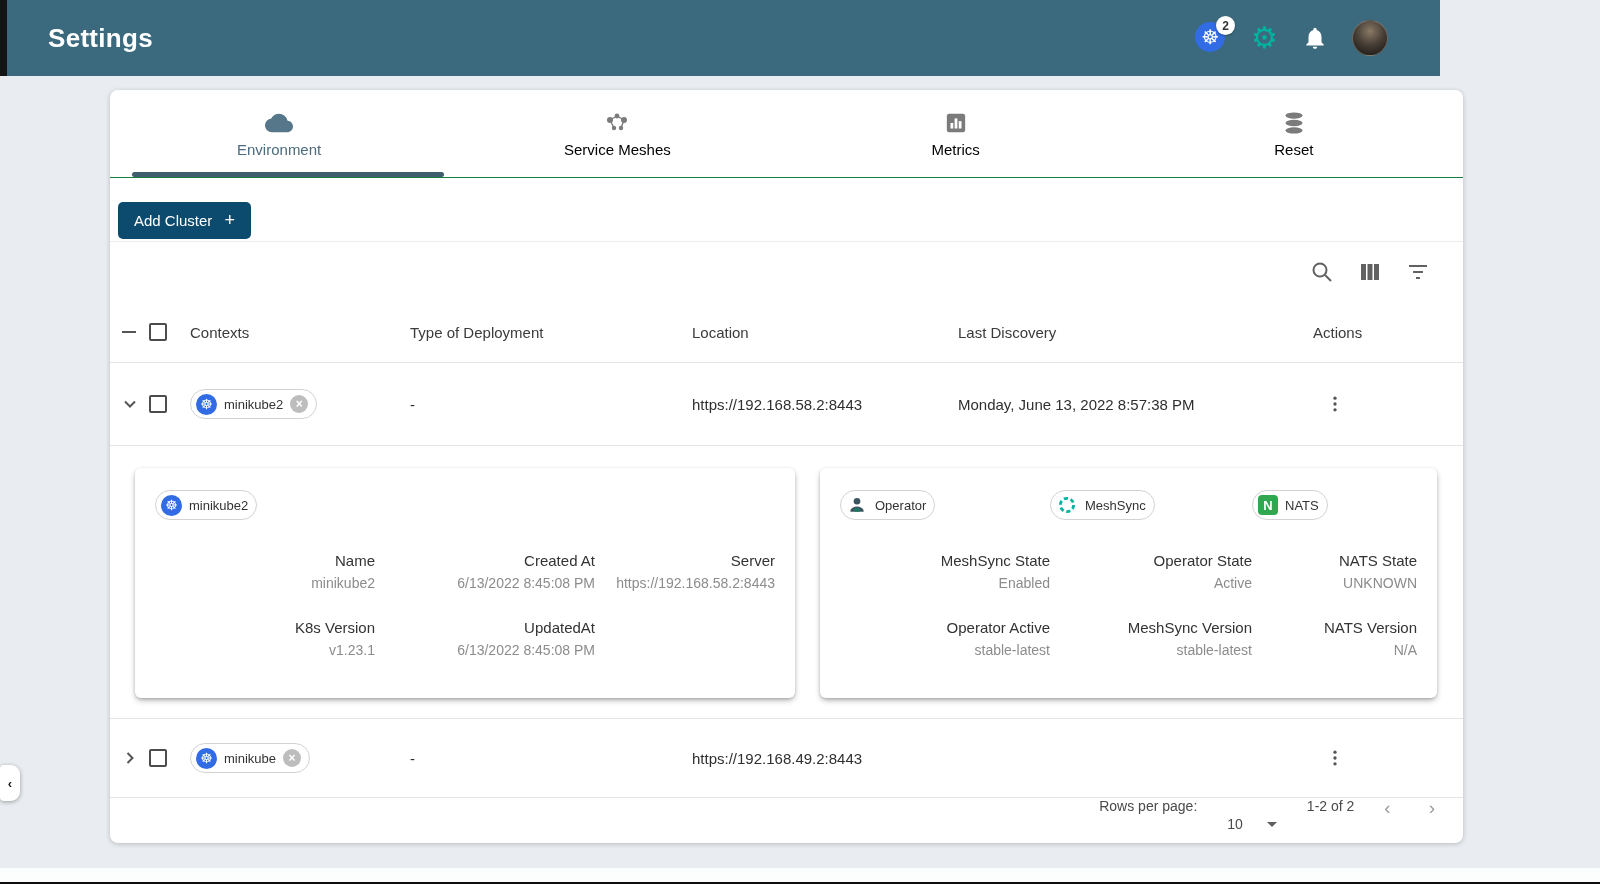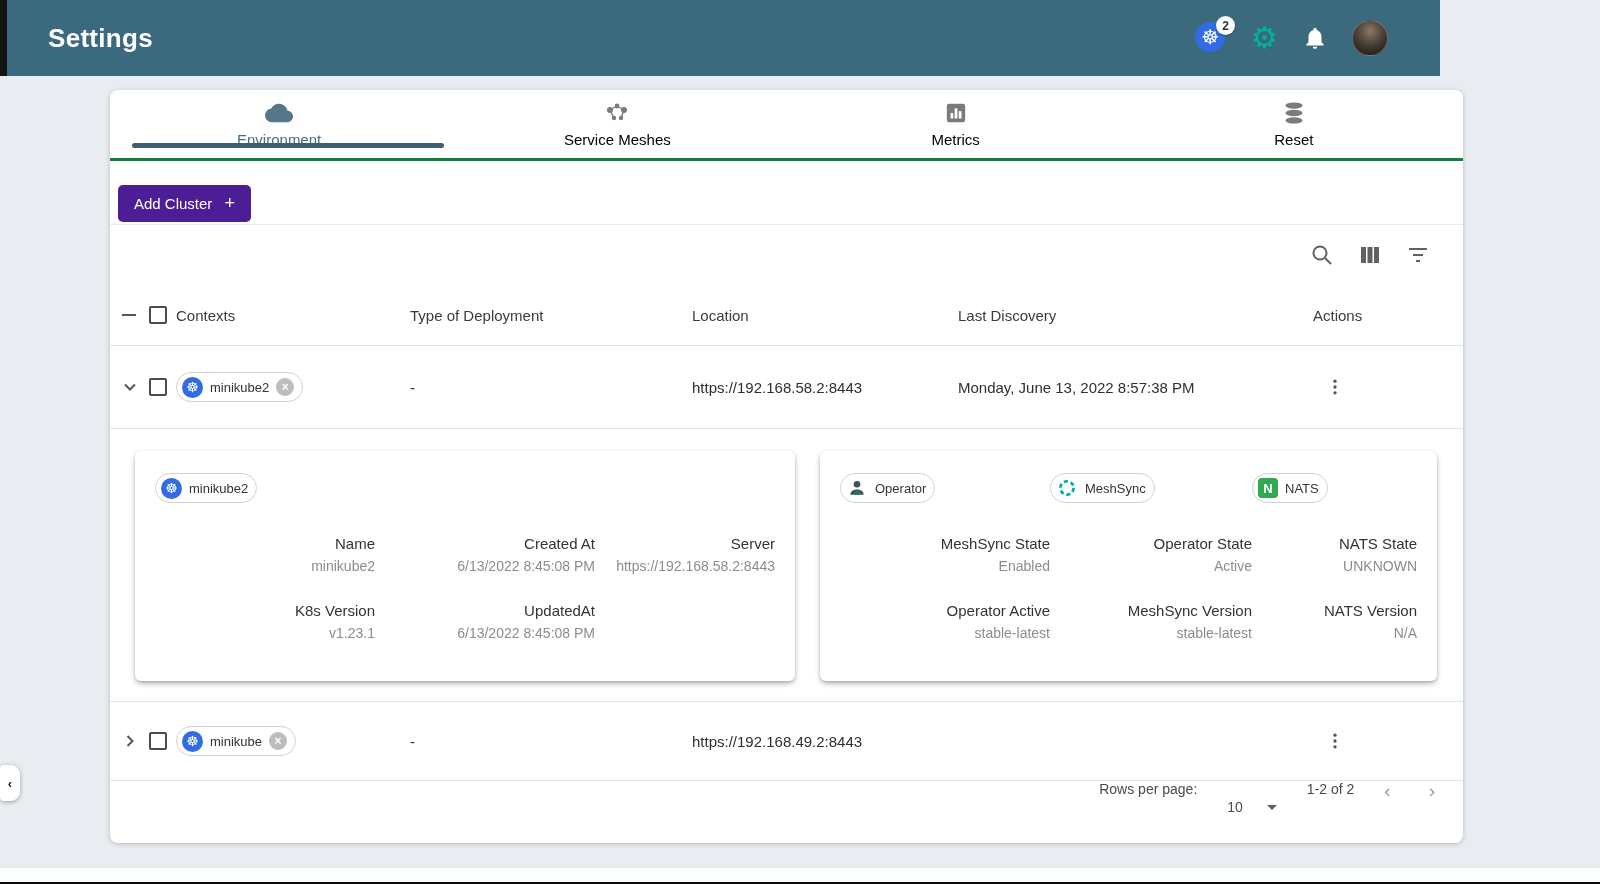--- a/index.html
+++ b/index.html
@@ -23,42 +23,42 @@
   .gear { font-size:30px; line-height:1; color:#00B39F; }
   .avatar { width:36px; height:36px; border-radius:50%;
             background:radial-gradient(circle at 50% 30%, #8a7a66 0%, #4a4138 45%, #26221d 80%);
             border:1px solid rgba(255,255,255,.25); }
 
   
   .main-card { position:absolute; left:110px; top:90px; width:1353px; height:753px; background:#fff;
                border-radius:8px; box-shadow:0 1px 5px rgba(0,0,0,.22); overflow:hidden; }
 
   
-  .tabs { position:relative; height:71px; display:flex; border-bottom:3px solid #15803d;align-items:center; }
+  .tabs { position:relative; height:88px; display:flex; border-bottom:1px solid #15803d; }
   .tab { flex:1; display:flex; flex-direction:column; align-items:center; justify-content:center; gap:5px;
          color:#000000; font-size:15px; cursor:pointer; position:relative; }
   .tab .ticon { height:26px; display:flex; align-items:center; }
   .tab.active { color:#4c6b7d; }
   .tab-underline { position:absolute; left:22px; bottom:0; width:312px; height:5px; background:#3f5f6f; border-radius:3px; }
 
   
   .add-row { height:64px; border-bottom:1px solid #ececec; position:relative; }
-  .add-btn { position:absolute; left:8px; top:24px; height:37px; background:#4c1d95; color:#fff;
+  .add-btn { position:absolute; left:8px; top:24px; height:37px; background:#0c4a6e; color:#fff;
              border:none; border-radius:5px; font-size:15px; font-family:inherit;
              display:flex; align-items:center; gap:12px; padding:4px 16px; cursor:pointer; }
   .add-btn .plus { font-size:18px; }
 
   
   .tbar { height:60px; display:flex; align-items:center; justify-content:flex-end; gap:22px; padding-right:32px; }
   .tbar .icbtn { width:26px; height:26px; display:flex; align-items:center; justify-content:center; cursor:pointer; }
 
   
   .row { position:relative; }
   .cell { position:absolute; top:50%; transform:translateY(-50%); }
-  .c-exp  { left:12px; }  .c-chk { left:39px; }  .c-ctx { left:66px; }
+  .c-exp  { left:12px; }  .c-chk { left:39px; }  .c-ctx { left:80px; }
   .c-type { left:300px; } .c-loc { left:582px; } .c-disc { left:848px; } .c-act { left:1203px; }
   .c-dots { left:1215px; }
 
   .thead { height:60px; font-size:15px; color:#3b3b3b; }
   .trow  { border-top:1px solid #e4e4e4; font-size:15px; color:#2f2f2f; }
   .row1  { height:83px; }
   .row2  { height:78px; }
 
   .minus-bar { display:block; width:14px; height:2px; background:#555; }
   .checkbox { display:block; width:18px; height:18px; border:2px solid #4d4d4d; border-radius:2px; background:#fff; cursor:pointer; }

